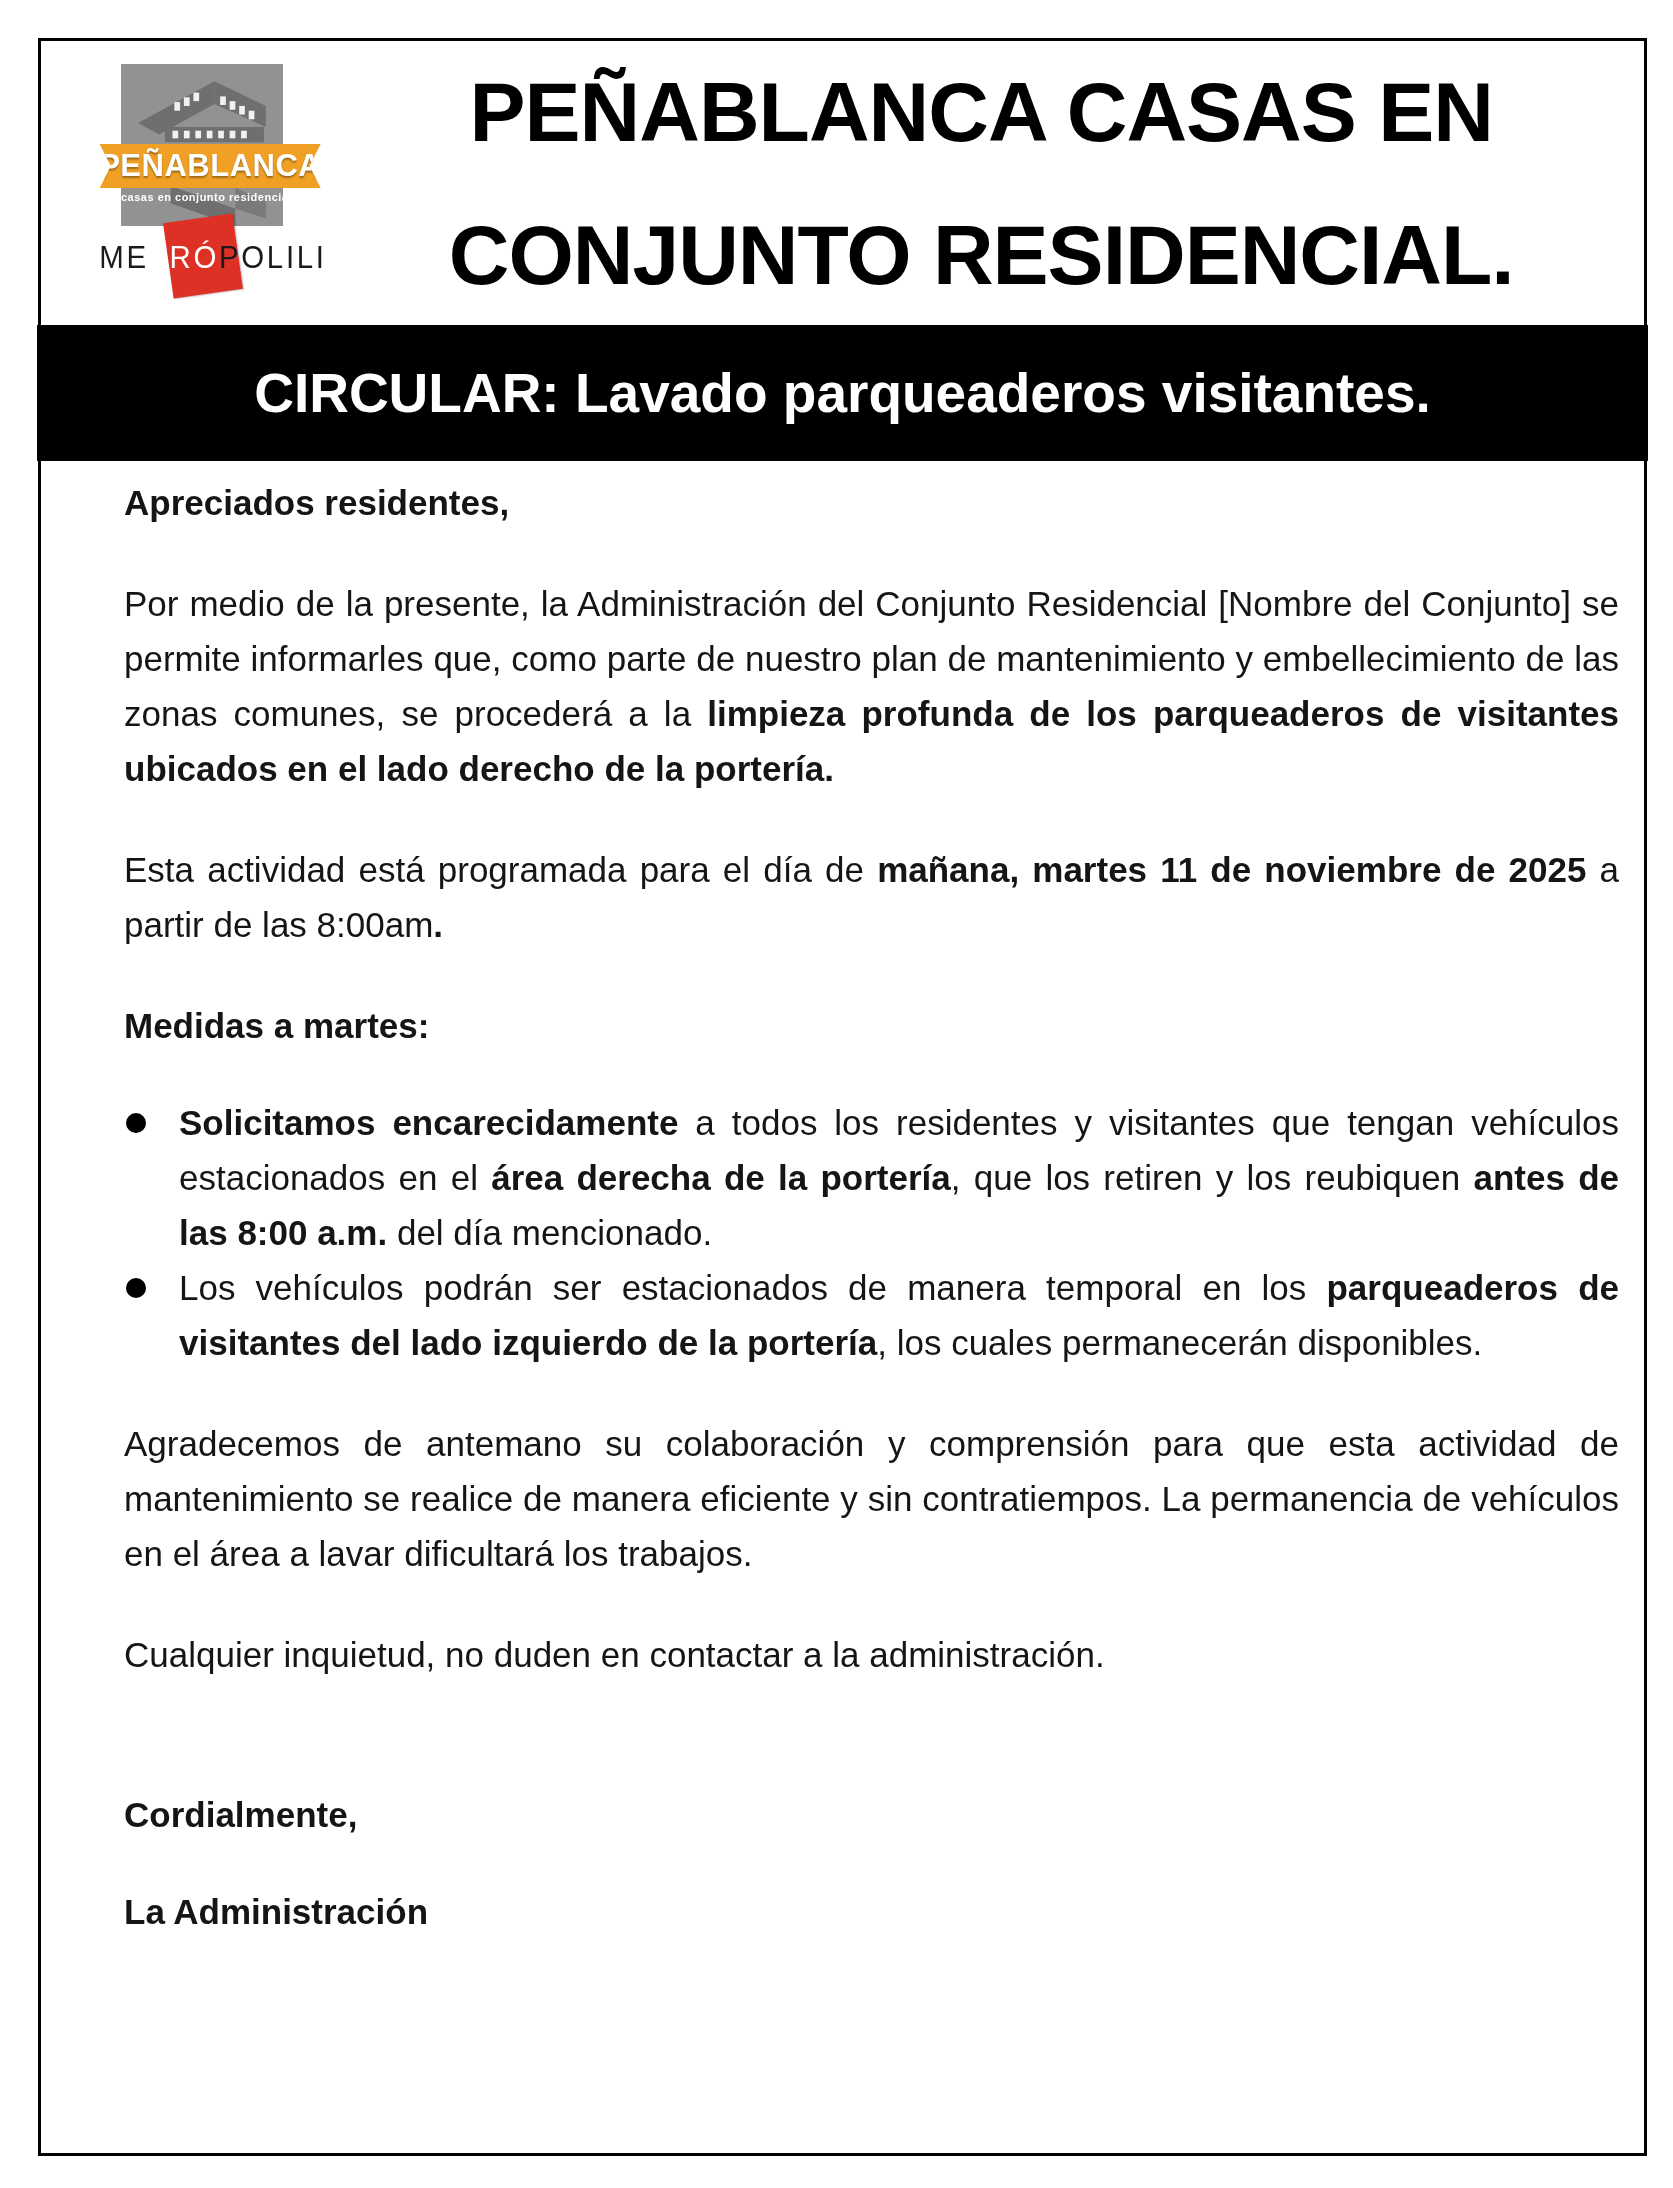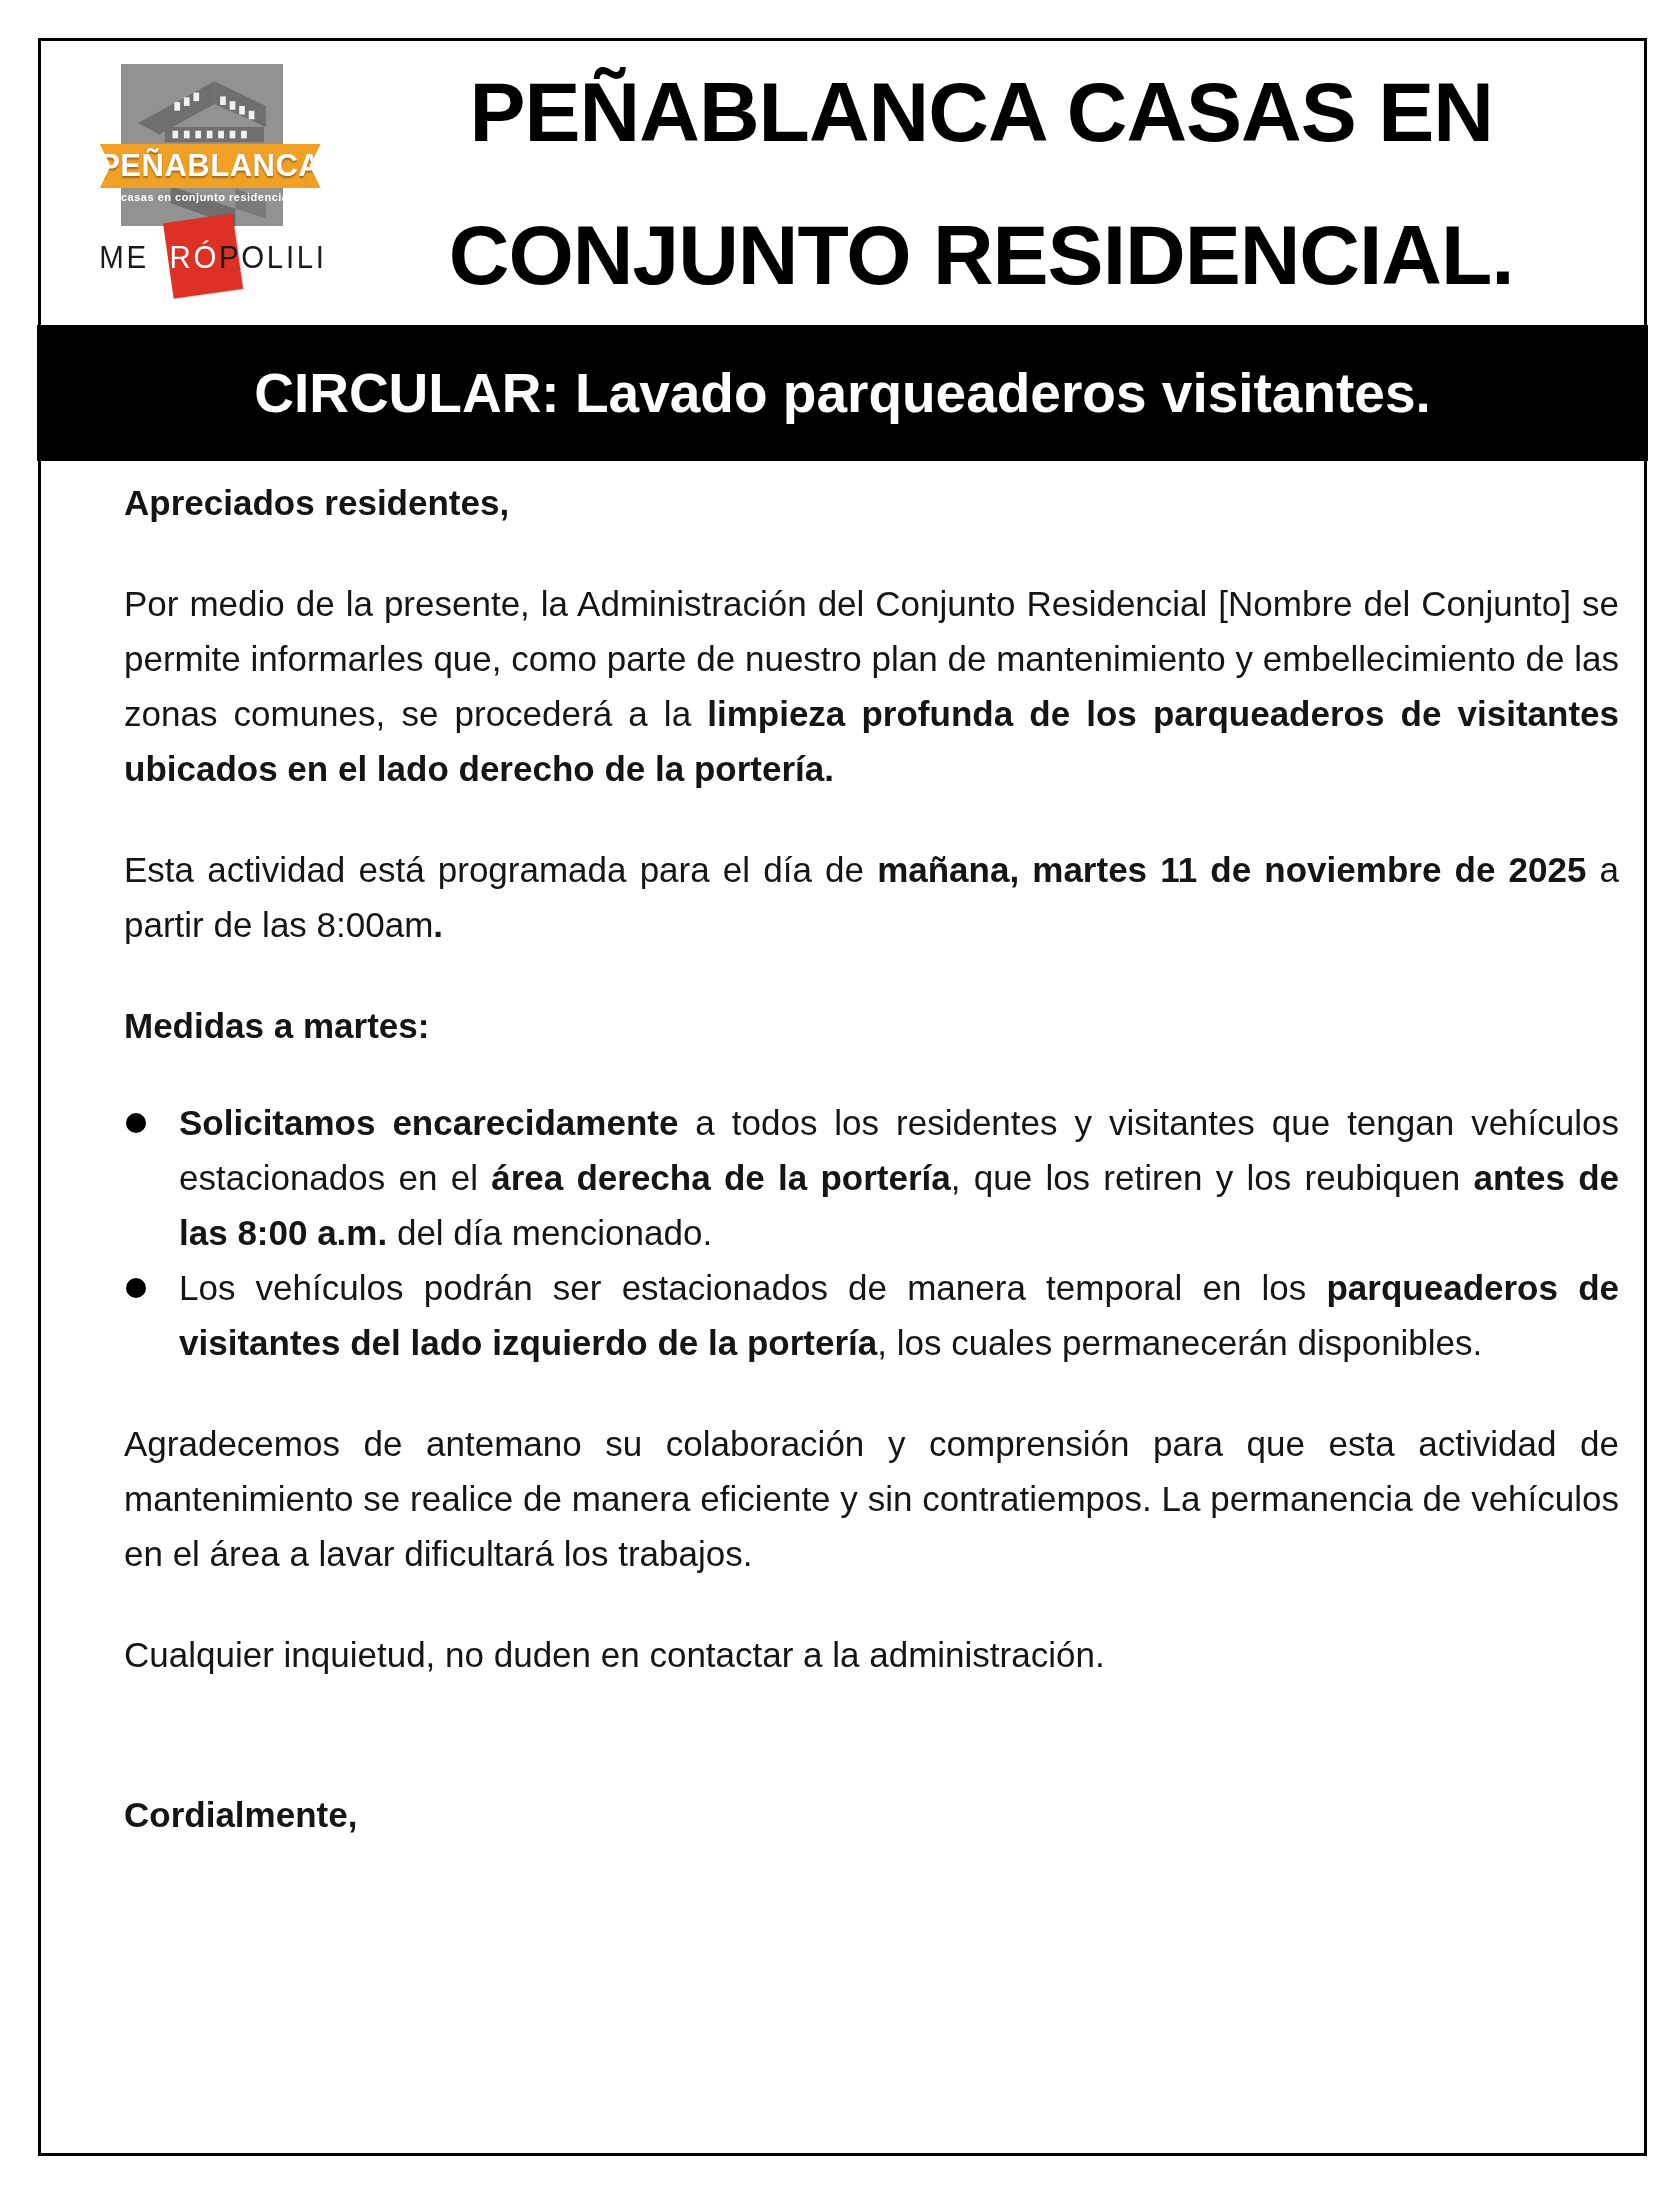--- a/index.html
+++ b/index.html
@@ -121,17 +121,18 @@
     <div class="content">
         <p class="blk-salutation"><strong>Apreciados residentes,</strong></p>
         <p class="blk-p"><span>Por medio de la presente, la Administración del Conjunto Residencial [Nombre del Conjunto] se permite informarles que, como parte de nuestro plan de mantenimiento y embellecimiento de las zonas comunes, se procederá a la </span><strong>limpieza profunda de los parqueaderos de visitantes ubicados en el lado derecho de la portería.</strong></p>
         <p class="blk-p"><span>Esta actividad está programada para el día de </span><strong>mañana, martes 11 de noviembre de 2025</strong><span> a partir de las 8:00am</span><strong>.</strong></p>
         <p class="blk-heading"><strong>Medidas a martes:</strong></p>
         <p class="blk-bullet"><span class="bullet-dot"></span><strong>Solicitamos encarecidamente</strong><span> a todos los residentes y visitantes que tengan vehículos estacionados en el </span><strong>área derecha de la portería</strong><span>, que los retiren y los reubiquen </span><strong>antes de las 8:00 a.m.</strong><span> del día mencionado.</span></p>
         <p class="blk-bullet"><span class="bullet-dot"></span><span>Los vehículos podrán ser estacionados de manera temporal en los </span><strong>parqueaderos de visitantes del lado izquierdo de la portería</strong><span>, los cuales permanecerán disponibles.</span></p>
         <p class="blk-p"><span>Agradecemos de antemano su colaboración y comprensión para que esta actividad de mantenimiento se realice de manera eficiente y sin contratiempos. La permanencia de vehículos en el área a lavar dificultará los trabajos.</span></p>
         <p class="blk-p"><span>Cualquier inquietud, no duden en contactar a la administración.</span></p>
         <p class="blk-closing"><strong>Cordialmente,</strong></p>
+        <p class="blk-closing"><strong>La Administración</strong></p>
       </div>
 
   </div>
 </div>
 
 
 </body></html>

